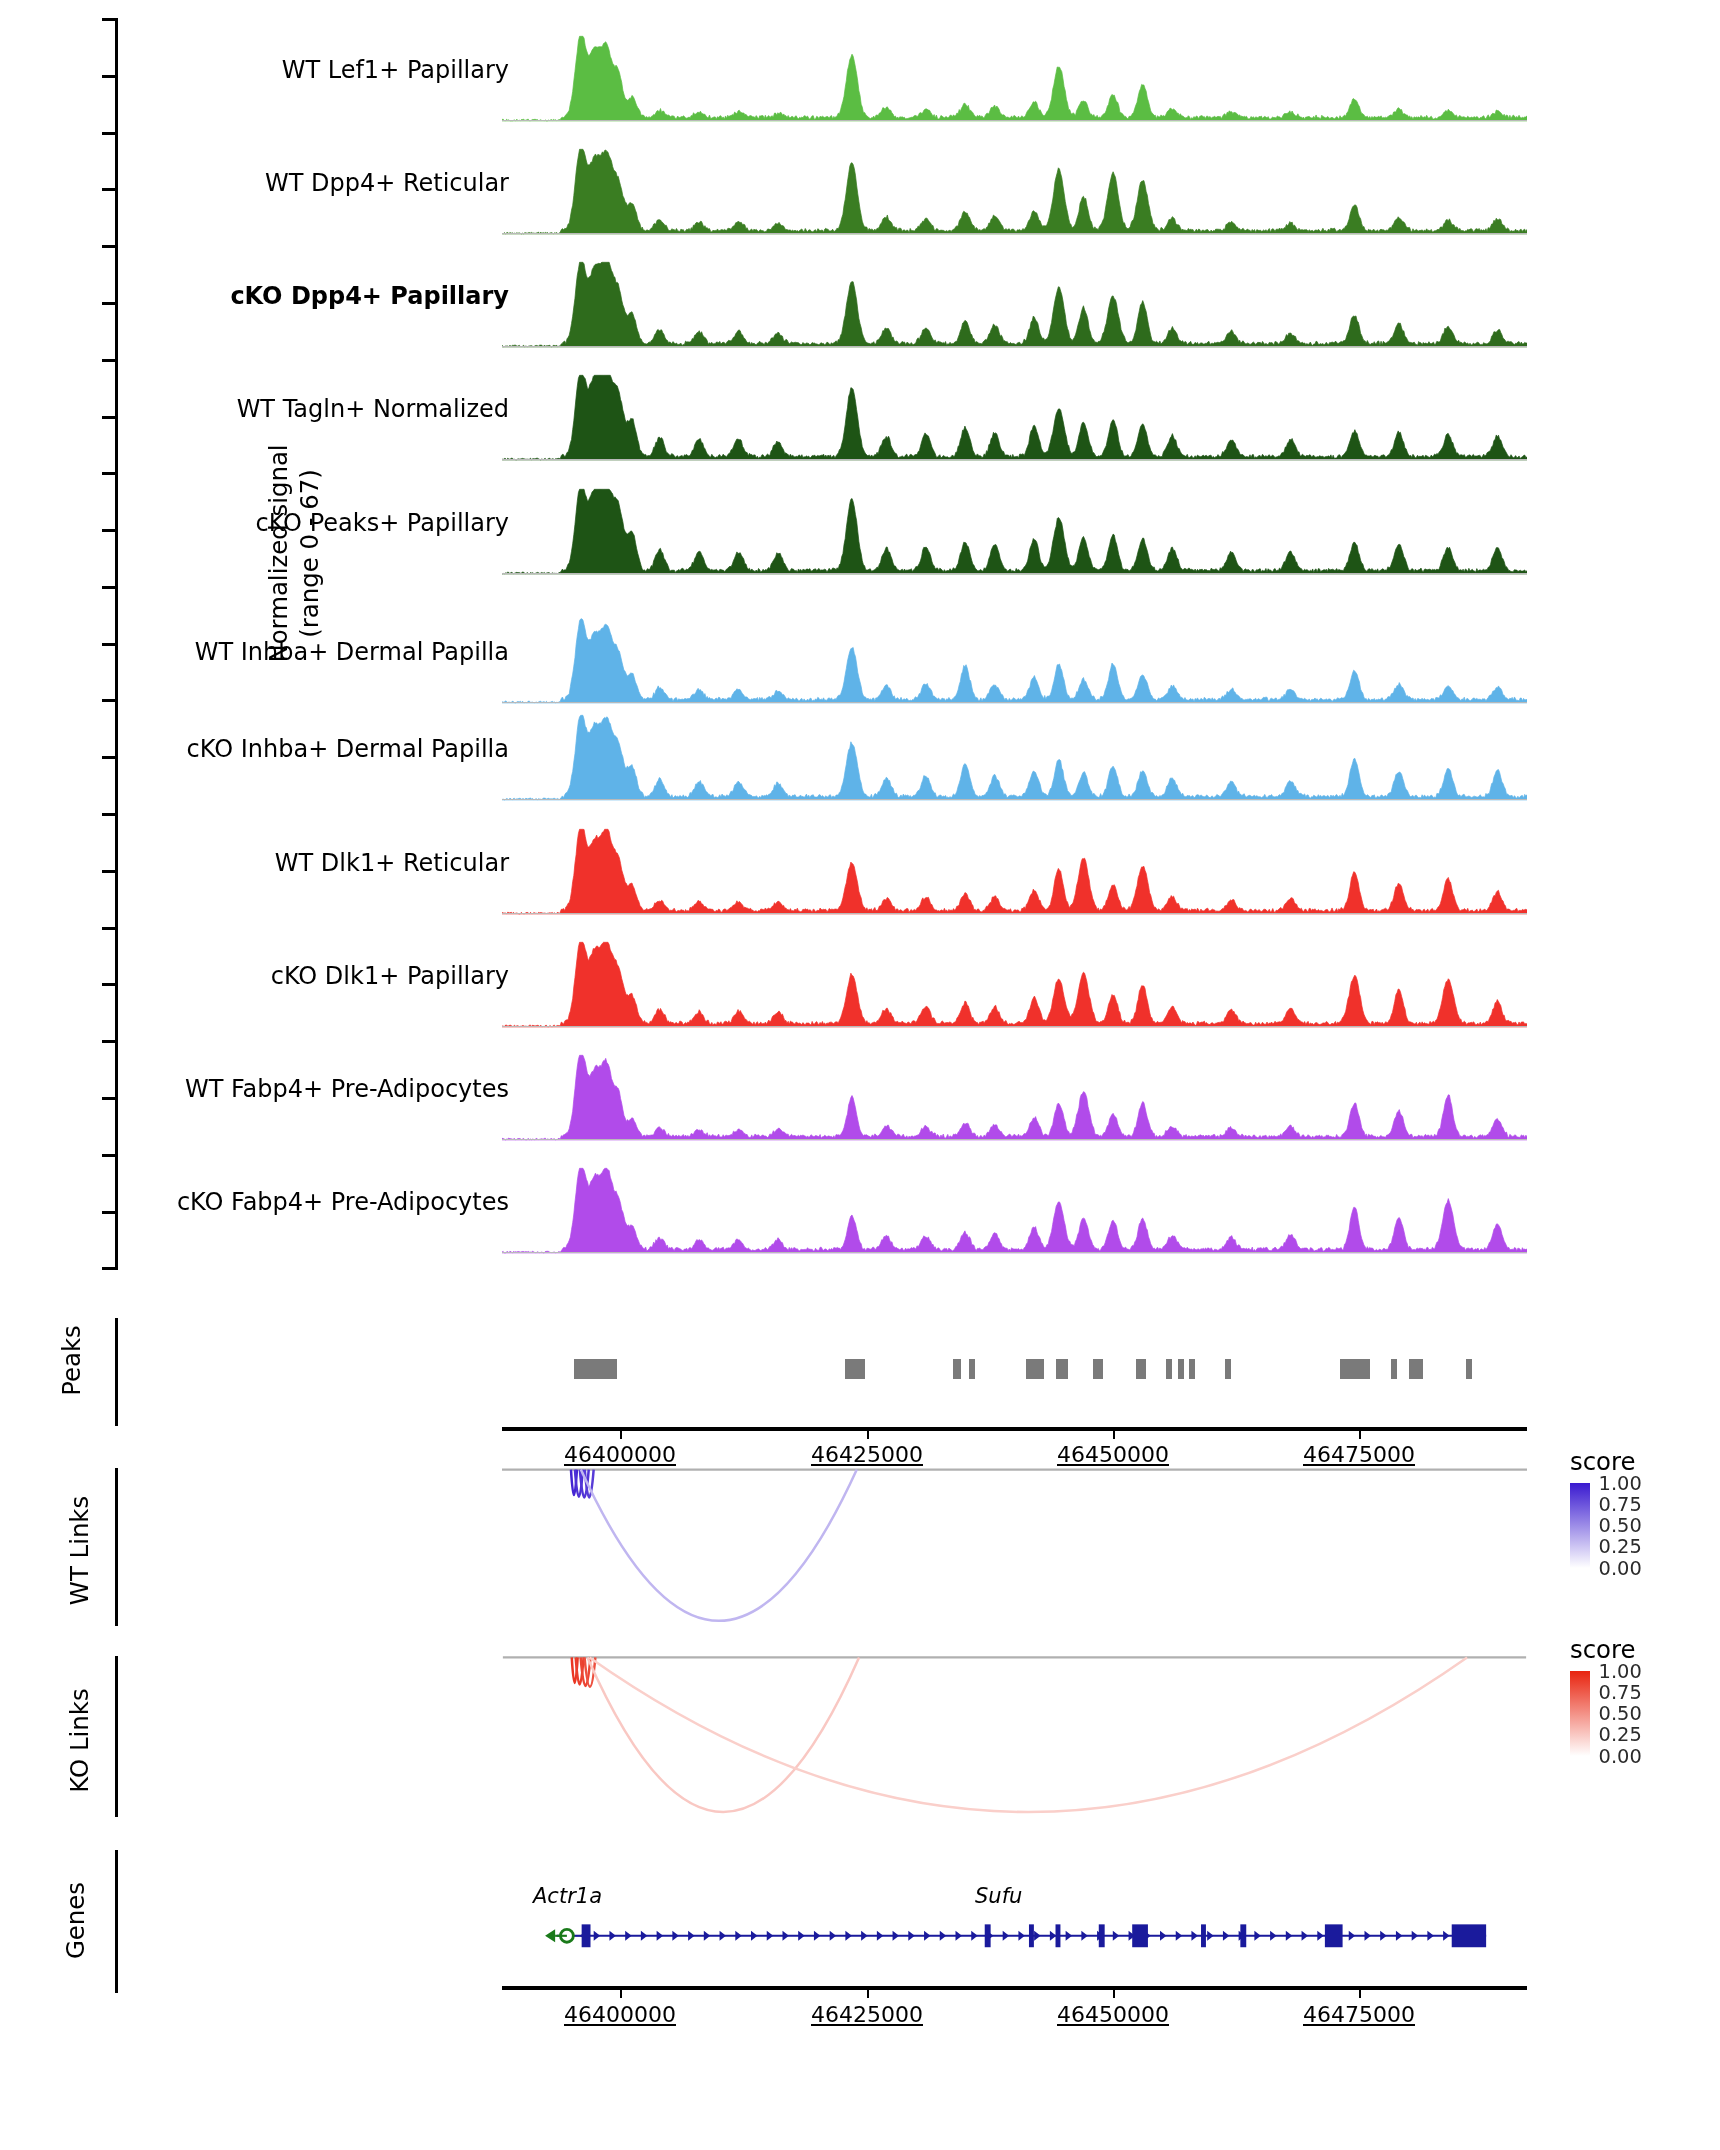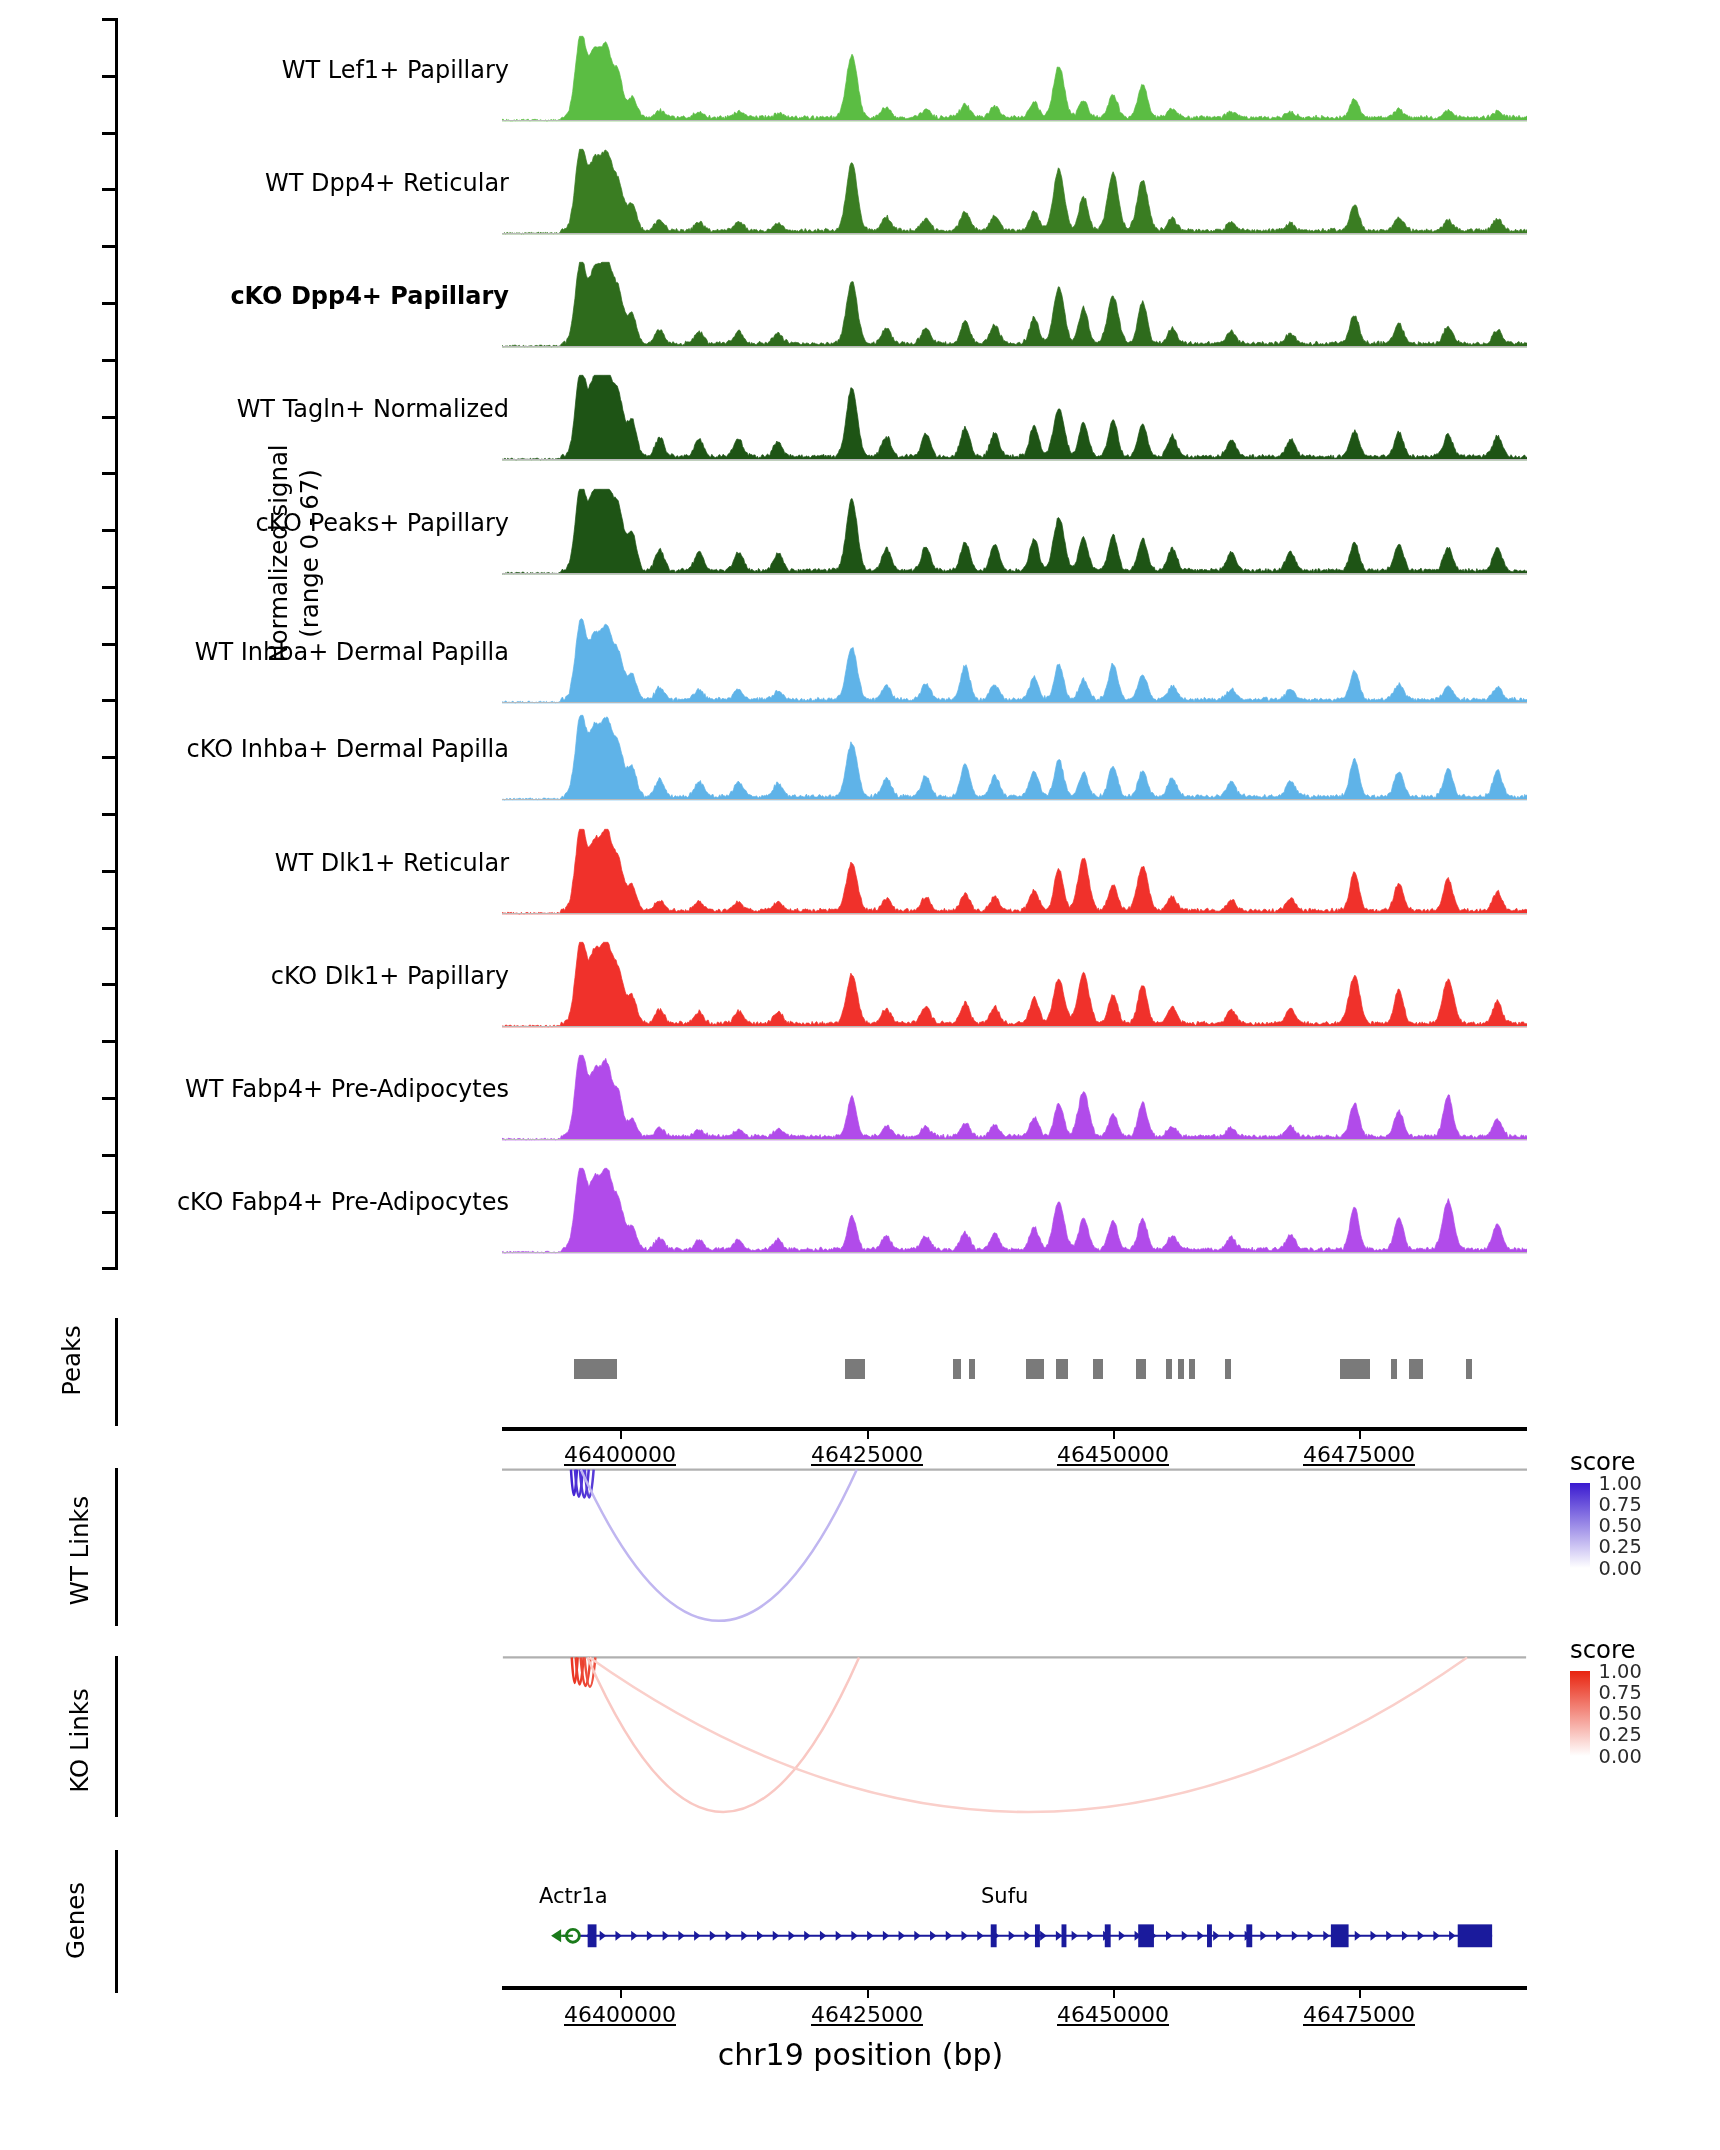--- a/index.html
+++ b/index.html
@@ -311,21 +311,21 @@
         <path d="M 101.75 2 Q 107.25 77.6 112.75 2" fill="none" stroke="rgb(235,62,44)" stroke-width="3.5"></path>
         <path d="M 108.625 2 Q 115.5 82 122.375 2" fill="none" stroke="rgb(235,69,51)" stroke-width="3.5"></path>
         <path d="M 114.125 2 Q 121.6875 84.2 129.25 2" fill="none" stroke="rgb(237,80,63)" stroke-width="3.5"></path>
         <path d="M 118.25 2 Q 308 434 497.75 2" fill="none" stroke="rgb(249,200,195)" stroke-width="3.5"></path>
         <path d="M 121 2 Q 734.25 434 1347.5 2" fill="none" stroke="rgb(250,207,202)" stroke-width="3.5"></path>
       </svg>
     </div>
 
   <div class="rot-label" id="genes-label" style="left: 7.2px; top: 1906px; width: 136px;">Genes</div>
   <div class="spine" id="genes-spine" style="left: 115px; top: 1850px; height: 143px;"></div>
-  <div id="genes" style="position: absolute; left: 6px; top: 1850px; width: 1556px; height: 143px;">
+  <div id="genes" style="position: absolute; left: 0px; top: 1850px; width: 1556px; height: 143px; font-style: italic;">
       <div class="gene-label" style="left: 533px; top: 34px;">Actr1a</div>
       <div class="gene-label" style="left: 975px; top: 34px;">Sufu</div>
       <svg width="1721" height="143" style="position: absolute; left: 0px; top: 0px;" viewBox="0 0 2400 200">
         <line x1="775.625" y1="120" x2="816.875" y2="120" stroke="#1A1A9C" stroke-width="3"></line>
         <path d="M 794.625 113 L 785.625 120 L 794.625 127 Z" fill="#1A1A9C"></path>
         <path d="M 816.625 113 L 807.625 120 L 816.625 127 Z" fill="#1A1A9C"></path>
         <line x1="816.875" y1="120" x2="2075" y2="120" stroke="#1A1A9C" stroke-width="3"></line>
         <path d="M 826.875 113 L 835.875 120 L 826.875 127 Z" fill="#1A1A9C"></path>
         <path d="M 848.875 113 L 857.875 120 L 848.875 127 Z" fill="#1A1A9C"></path>
         <path d="M 870.875 113 L 879.875 120 L 870.875 127 Z" fill="#1A1A9C"></path>
@@ -422,21 +422,20 @@
             <div class="legend-tick" style="top: 0px;">1.00</div>
             <div class="legend-tick" style="top: 21px;">0.75</div>
             <div class="legend-tick" style="top: 42px;">0.50</div>
             <div class="legend-tick" style="top: 63px;">0.25</div>
             <div class="legend-tick" style="top: 85px;">0.00</div>
           </div>
         </div>
       </div>
     </div>
 
-  <div class="xaxis-title" id="xaxis-title" style="top: 2037px;">chr19 position (bp)</div>
 
 <div class="tickmark" style="top: 18px;"></div>
     <div class="tickmark" style="top: 75px;"></div>
     <div class="tickmark" style="top: 132px;"></div>
     <div class="tickmark" style="top: 188px;"></div>
     <div class="tickmark" style="top: 245px;"></div>
     <div class="tickmark" style="top: 302px;"></div>
     <div class="tickmark" style="top: 359px;"></div>
     <div class="tickmark" style="top: 416px;"></div>
     <div class="tickmark" style="top: 472px;"></div>

